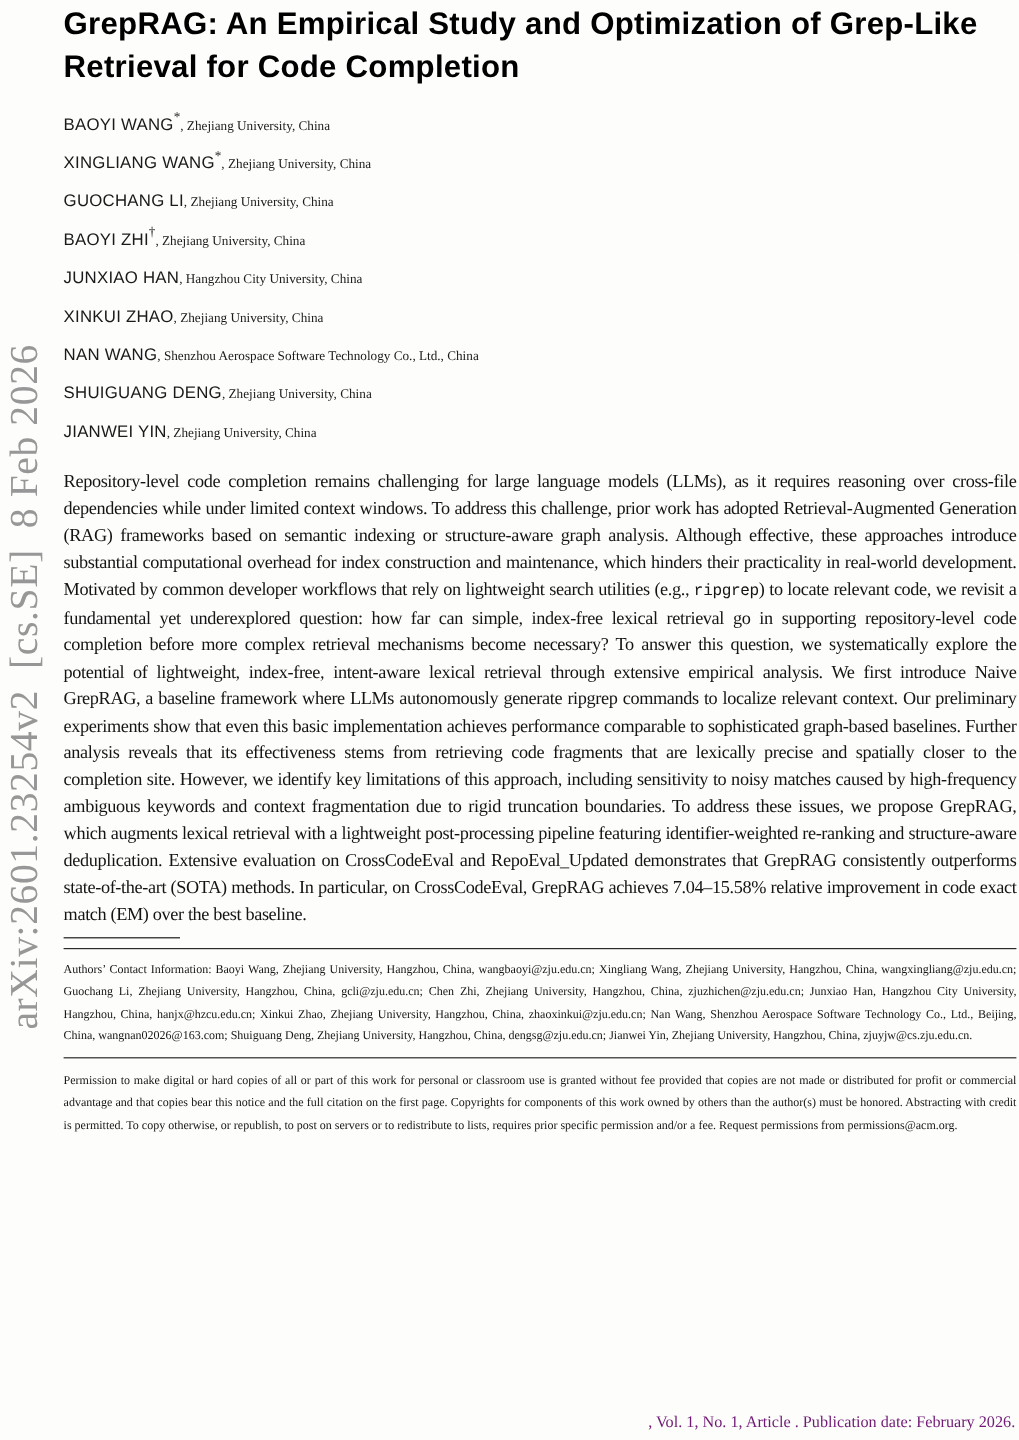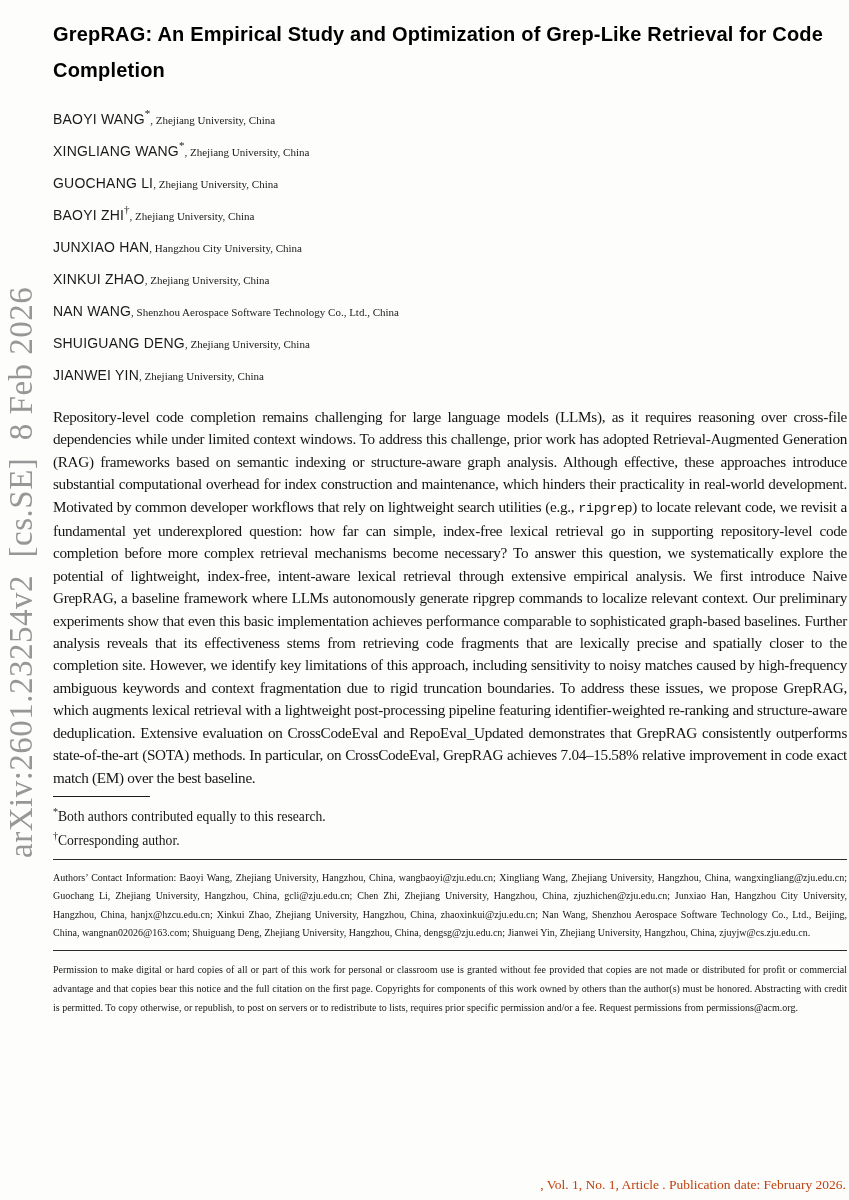--- a/index.html
+++ b/index.html
@@ -24,24 +24,24 @@
     white-space: pre;
     letter-spacing: 0.5px;
   }
   .content {
     position: absolute;
     left: 53px;
     top: 0;
     width: 794px;
   }
   .title {
-    margin-top: 16px;
+    margin-top: 1px;
     font-family: "Liberation Sans", sans-serif;
     font-weight: 700;
-    font-size: 20px;
+    font-size: 26px;
     line-height: 36px;
     letter-spacing: 0.2px;
     color: #000;
   }
   .authors { margin-top: 13px; }
   .author-line { line-height: 25px; white-space: nowrap; }
   .author-name {
     font-family: "Liberation Sans", sans-serif;
     font-size: 14px;
     letter-spacing: 0.2px;
@@ -103,21 +103,21 @@
     line-height: 19px;
     text-align: justify;
   }
   .copyright-block { margin-top: 5px; line-height: 20px; }
   .footer {
     position: absolute;
     right: 3px;
     bottom: 7px;
     font-family: "Liberation Serif", serif;
     font-size: 13.5px;
-    color: #c2410c;
+    color: #701a75;
   }
 </style>
 </head>
 <body>
 
 <div class="page">
 
   <div class="watermark">arXiv:2601.23254v2  [cs.SE]  8 Feb 2026</div>
 
   <div class="content">
@@ -133,24 +133,20 @@
       <div class="author-line"><span class="author-name">XINKUI ZHAO</span><sup class="author-marker"></sup><span class="author-affil">, Zhejiang University, China</span></div>
       <div class="author-line"><span class="author-name">NAN WANG</span><sup class="author-marker"></sup><span class="author-affil">, Shenzhou Aerospace Software Technology Co., Ltd., China</span></div>
       <div class="author-line"><span class="author-name">SHUIGUANG DENG</span><sup class="author-marker"></sup><span class="author-affil">, Zhejiang University, China</span></div>
       <div class="author-line"><span class="author-name">JIANWEI YIN</span><sup class="author-marker"></sup><span class="author-affil">, Zhejiang University, China</span></div>
     </div>
 
     <p class="abstract"><span>Repository-level code completion remains challenging for large language models (LLMs), as it requires reasoning over cross-file dependencies while under limited context windows. To address this challenge, prior work has adopted Retrieval-Augmented Generation (RAG) frameworks based on semantic indexing or structure-aware graph analysis. Although effective, these approaches introduce substantial computational overhead for index construction and maintenance, which hinders their practicality in real-world development. Motivated by common developer workflows that rely on lightweight search utilities (e.g., </span><span class="mono">ripgrep</span><span>) to locate relevant code, we revisit a fundamental yet underexplored question: how far can simple, index-free lexical retrieval go in supporting repository-level code completion before more complex retrieval mechanisms become necessary? To answer this question, we systematically explore the potential of lightweight, index-free, intent-aware lexical retrieval through extensive empirical analysis. We first introduce Naive GrepRAG, a baseline framework where LLMs autonomously generate ripgrep commands to localize relevant context. Our preliminary experiments show that even this basic implementation achieves performance comparable to sophisticated graph-based baselines. Further analysis reveals that its effectiveness stems from retrieving code fragments that are lexically precise and spatially closer to the completion site. However, we identify key limitations of this approach, including sensitivity to noisy matches caused by high-frequency ambiguous keywords and context fragmentation due to rigid truncation boundaries. To address these issues, we propose GrepRAG, which augments lexical retrieval with a lightweight post-processing pipeline featuring identifier-weighted re-ranking and structure-aware deduplication. Extensive evaluation on CrossCodeEval and RepoEval_Updated demonstrates that GrepRAG consistently outperforms state-of-the-art (SOTA) methods. In particular, on CrossCodeEval, GrepRAG achieves 7.04–15.58% relative improvement in code exact match (EM) over the best baseline.</span></p>
 
     <div class="fn-rule"></div>
 
-    <div class="footnotes">
-      <div class="fn-line"><sup class="fn-marker">*</sup><span>Both authors contributed equally to this research.</span></div>
-      <div class="fn-line"><sup class="fn-marker">†</sup><span>Corresponding author.</span></div>
-    </div>
 
     <div class="hrule"></div>
 
     <p class="small contact">Authors’ Contact Information: Baoyi Wang, Zhejiang University, Hangzhou, China, wangbaoyi@zju.edu.cn; Xingliang Wang, Zhejiang University, Hangzhou, China, wangxingliang@zju.edu.cn; Guochang Li, Zhejiang University, Hangzhou, China, gcli@zju.edu.cn; Chen Zhi, Zhejiang University, Hangzhou, China, zjuzhichen@zju.edu.cn; Junxiao Han, Hangzhou City University, Hangzhou, China, hanjx@hzcu.edu.cn; Xinkui Zhao, Zhejiang University, Hangzhou, China, zhaoxinkui@zju.edu.cn; Nan Wang, Shenzhou Aerospace Software Technology Co., Ltd., Beijing, China, wangnan02026@163.com; Shuiguang Deng, Zhejiang University, Hangzhou, China, dengsg@zju.edu.cn; Jianwei Yin, Zhejiang University, Hangzhou, China, zjuyjw@cs.zju.edu.cn.</p>
 
     <div class="hrule"></div>
 
     <p class="small permission">Permission to make digital or hard copies of all or part of this work for personal or classroom use is granted without fee provided that copies are not made or distributed for profit or commercial advantage and that copies bear this notice and the full citation on the first page. Copyrights for components of this work owned by others than the author(s) must be honored. Abstracting with credit is permitted. To copy otherwise, or republish, to post on servers or to redistribute to lists, requires prior specific permission and/or a fee. Request permissions from permissions@acm.org.</p>
 
 

